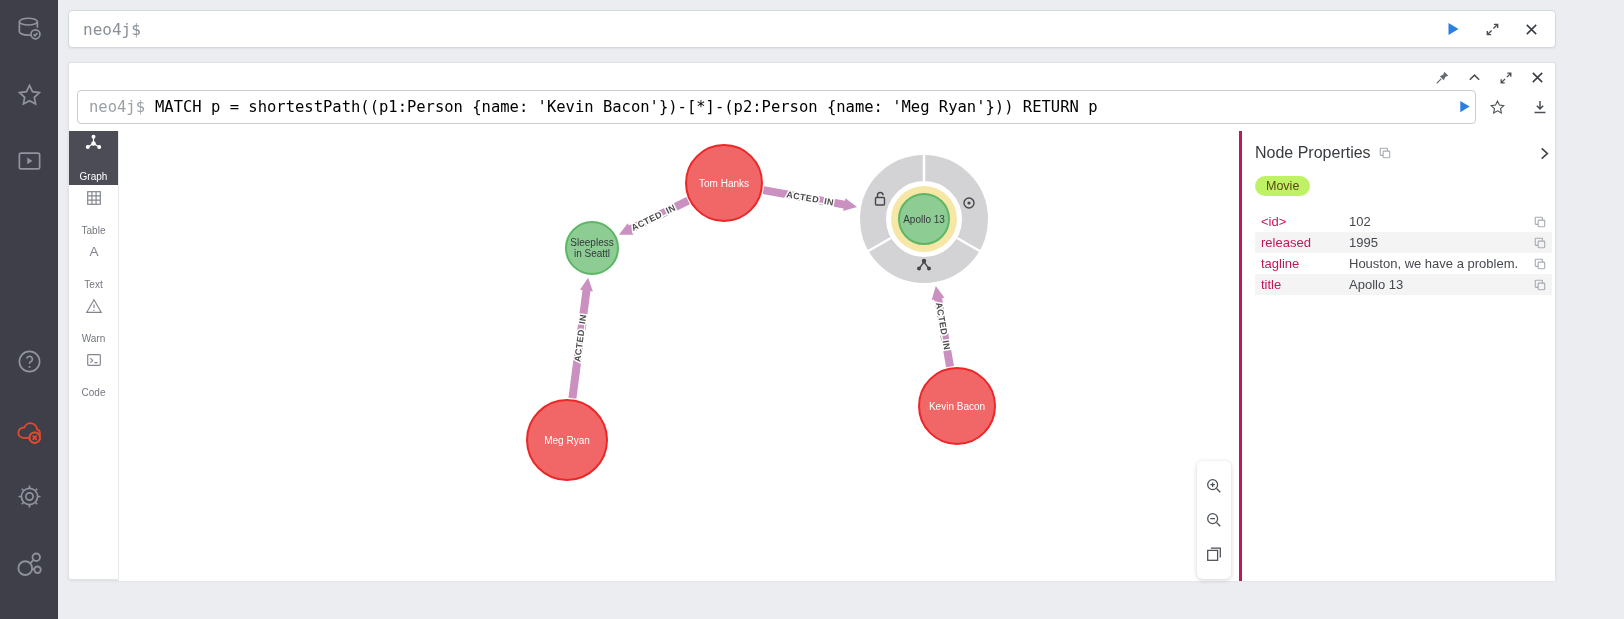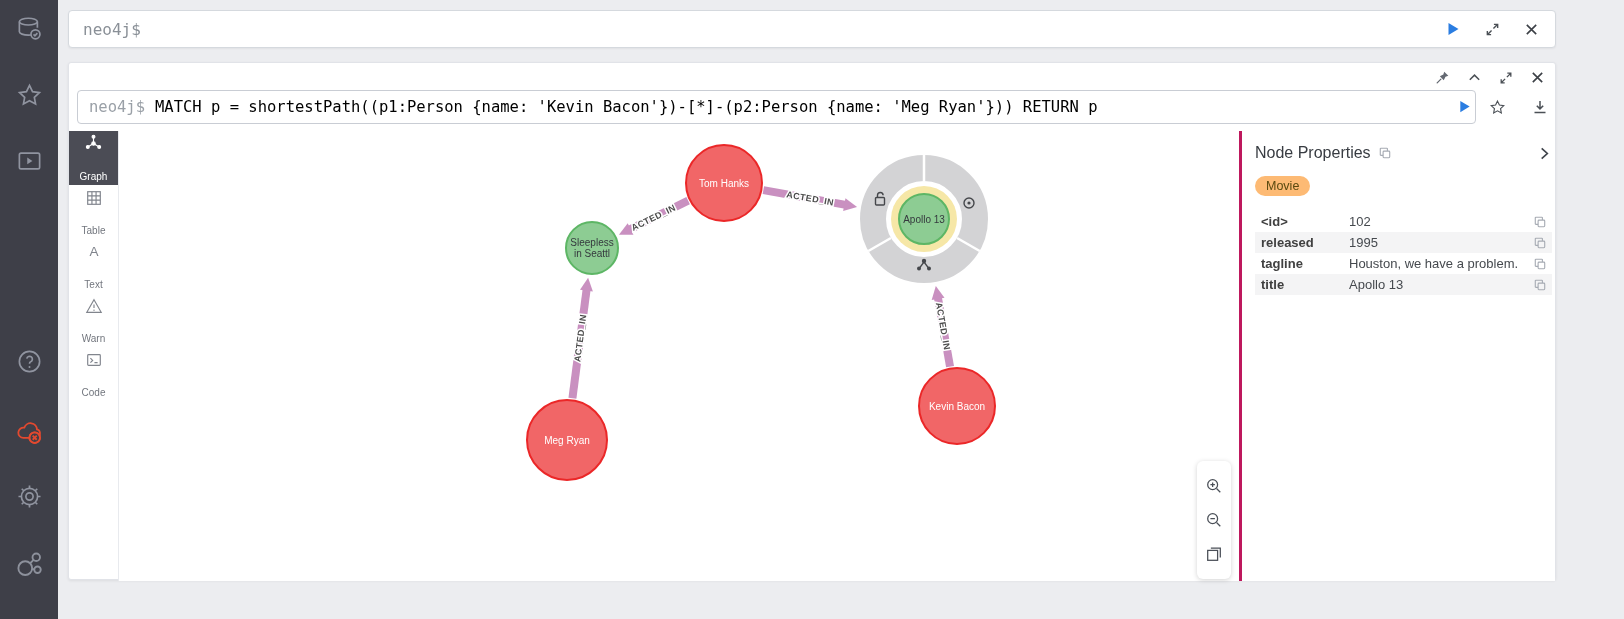--- a/index.html
+++ b/index.html
@@ -54,26 +54,26 @@
                  align-items:center;padding:8px 0}
   .zoom-btn{width:34px;height:34px;display:flex;align-items:center;justify-content:center;cursor:pointer}
 
   
   .side-panel{position:absolute;right:0;top:68px;width:316px;height:450px;background:#fff;
               border-left:3px solid #be185d;padding:13px 3px 0 13px}
   .panel-title-row{display:flex;align-items:center}
   .panel-title{font-size:16px;color:#383c42}
   .panel-copy{margin-left:8px;display:flex}
   .panel-chevron{margin-left:auto;cursor:pointer;display:flex}
-  .badge{display:inline-block;margin-top:14px;background:#fdba74;color:#5a4a10;font-size:12.5px;
+  .badge{display:inline-block;margin-top:14px;background:#bef264;color:#5a4a10;font-size:12.5px;
          padding:3px 11px;border-radius:20px}
   .props{margin-top:15px;font-size:13px}
   .prop-row{display:flex;align-items:center;padding:3px 6px}
   .prop-row:nth-child(even){background:#f4f4f5}
-  .prop-key{width:88px;font-weight:bold;color:#404040;flex-shrink:0}
+  .prop-key{width:88px;font-weight:normal;color:#be185d;flex-shrink:0}
   .prop-val{color:#45494e;flex:1}
   .prop-copy{display:flex;cursor:pointer}
 </style>
 </head>
 <body>
 
 <div class="app-sidebar">
   <div class="side-icon" style="top:16px">
     <svg viewBox="0 0 24 24" width="27" height="27" fill="none" stroke="#9094a0" stroke-width="1.5">
       <ellipse cx="11" cy="5" rx="8" ry="3"></ellipse>

